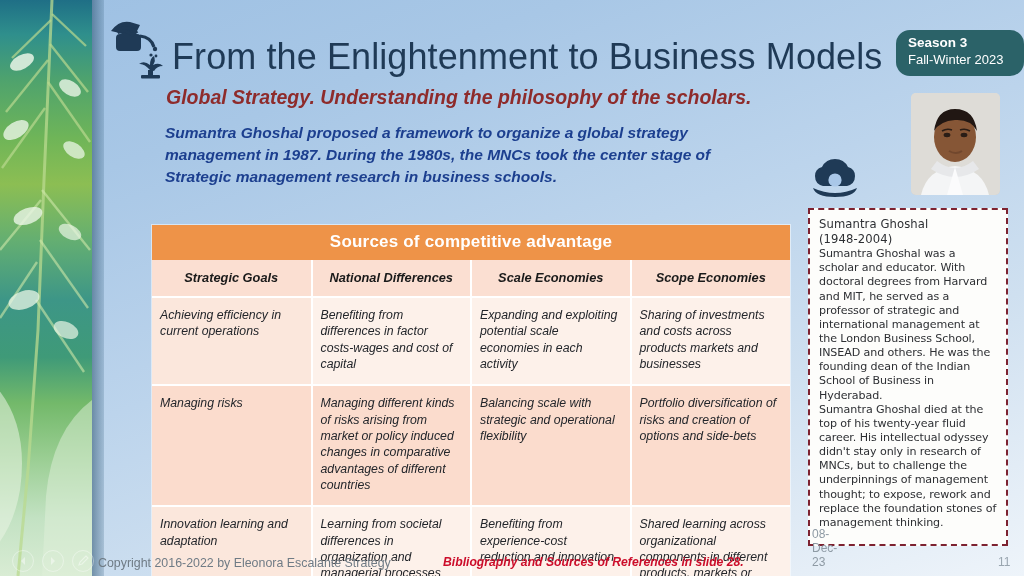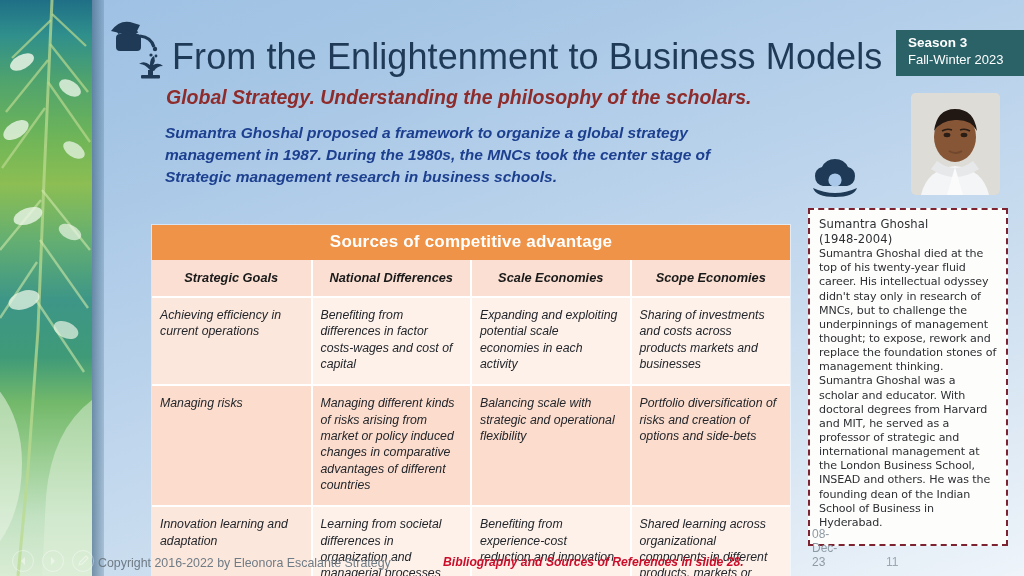--- a/index.html
+++ b/index.html
@@ -57,20 +57,21 @@
     font-size: 15.5px; font-weight: bold; font-style: italic;
     color: #1c3f8f; line-height: 1.42;
   }
 
   
   #season-badge {
     position: absolute; right: 0; top: 30px;
     width: 128px; height: 46px;
     background: #2b6268; color: #ffffff;
     padding: 4px 0 0 12px;
+    border-radius: 14px;
   }
   #season-badge .s-title { font-size: 13.5px; font-weight: bold; line-height: 1.35; }
   #season-badge .s-sub   { font-size: 13px; font-weight: 400; line-height: 1.3; }
 
   
   #portrait {
     position: absolute; left: 911px; top: 93px;
     width: 89px; height: 102px;
     border-radius: 5px;
     background: linear-gradient(#d9d9d6 0%, #cfcfcb 100%);
@@ -156,21 +157,21 @@
   #bibliography-note {
     position: absolute; left: 443px; bottom: 7px;
     font-size: 12.2px; font-weight: bold; font-style: italic;
     color: #cc0d2a;
   }
   #slide-date {
     position: absolute; left: 812px; bottom: 7px;
     font-size: 12px; color: #8e9aa4;
   }
   #slide-number {
-    position: absolute; left: 886px; bottom: 7px;
+    position: absolute; left: 998px; bottom: 7px;
     font-size: 12px; color: #9aa6b0;
   }
 
   
   #player-controls {
     position: absolute; left: 12px; bottom: 4px;
     display: flex; gap: 8px; align-items: center;
     opacity: .45;
   }
   .ctrl-btn {
@@ -299,22 +300,22 @@
         <td class="c3">Benefiting from experience-cost reduction and innovation</td>
         <td class="c4">Shared learning across organizational components in different products, markets or businesses</td>
       </tr>
     </tbody>
   </table>
 
   <div id="bio-note">
     <div class="bio-name">Sumantra Ghoshal</div>
     <div class="bio-name">(1948-2004)</div>
     <div class="bio-body">
+      <p>Sumantra Ghoshal was a scholar and educator. With doctoral degrees from Harvard and MIT, he served as a professor of strategic and international management at the London Business School, INSEAD and others. He was the founding dean of the Indian School of Business in Hyderabad.</p>
       <p>Sumantra Ghoshal died at the top of his twenty-year fluid career. His intellectual odyssey didn't stay only in research of MNCs, but to challenge the underpinnings of management thought; to expose, rework and replace the foundation stones of management thinking.</p>
-      <p>Sumantra Ghoshal was a scholar and educator. With doctoral degrees from Harvard and MIT, he served as a professor of strategic and international management at the London Business School, INSEAD and others. He was the founding dean of the Indian School of Business in Hyderabad.</p>
     </div>
   </div>
 
   <div id="footer-bar">
     <div id="copyright">Copyright 2016-2022 by Eleonora Escalante Strategy</div>
     <div id="bibliography-note">Bibliography and Sources of References in slide 28.</div>
     <div id="slide-date">08-Dec-23</div>
     <div id="slide-number">11</div>
   </div>
 

